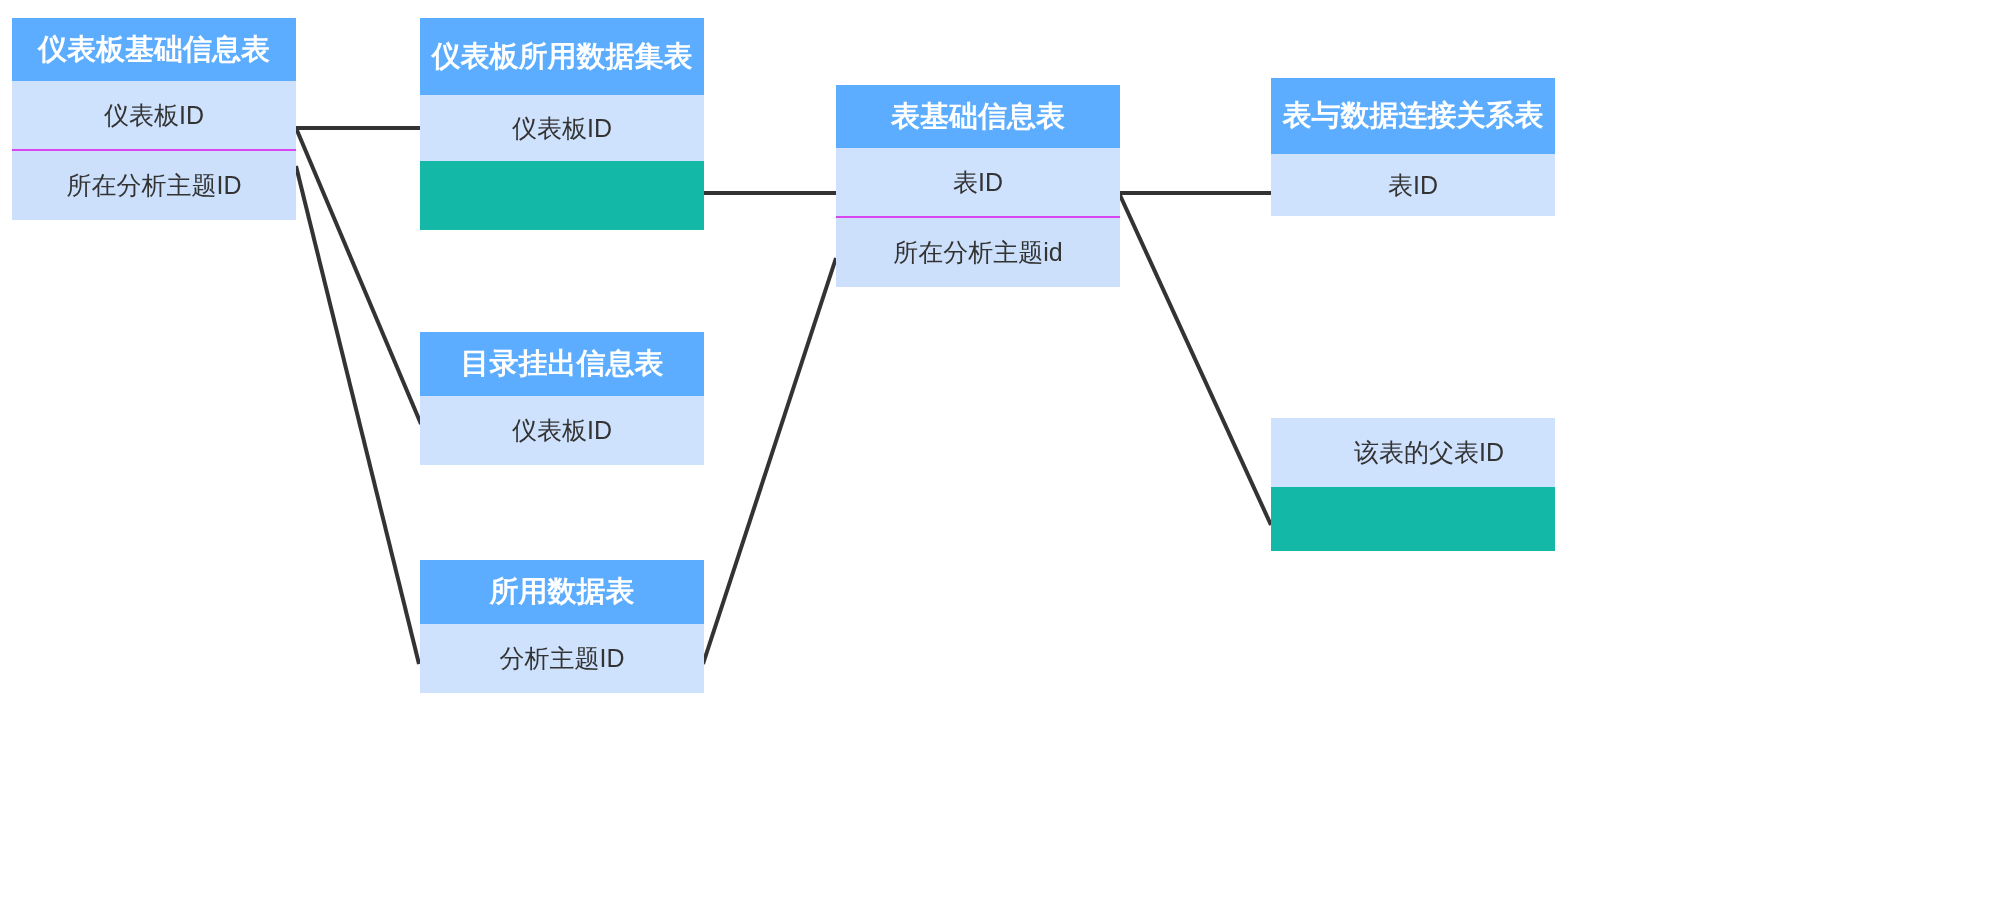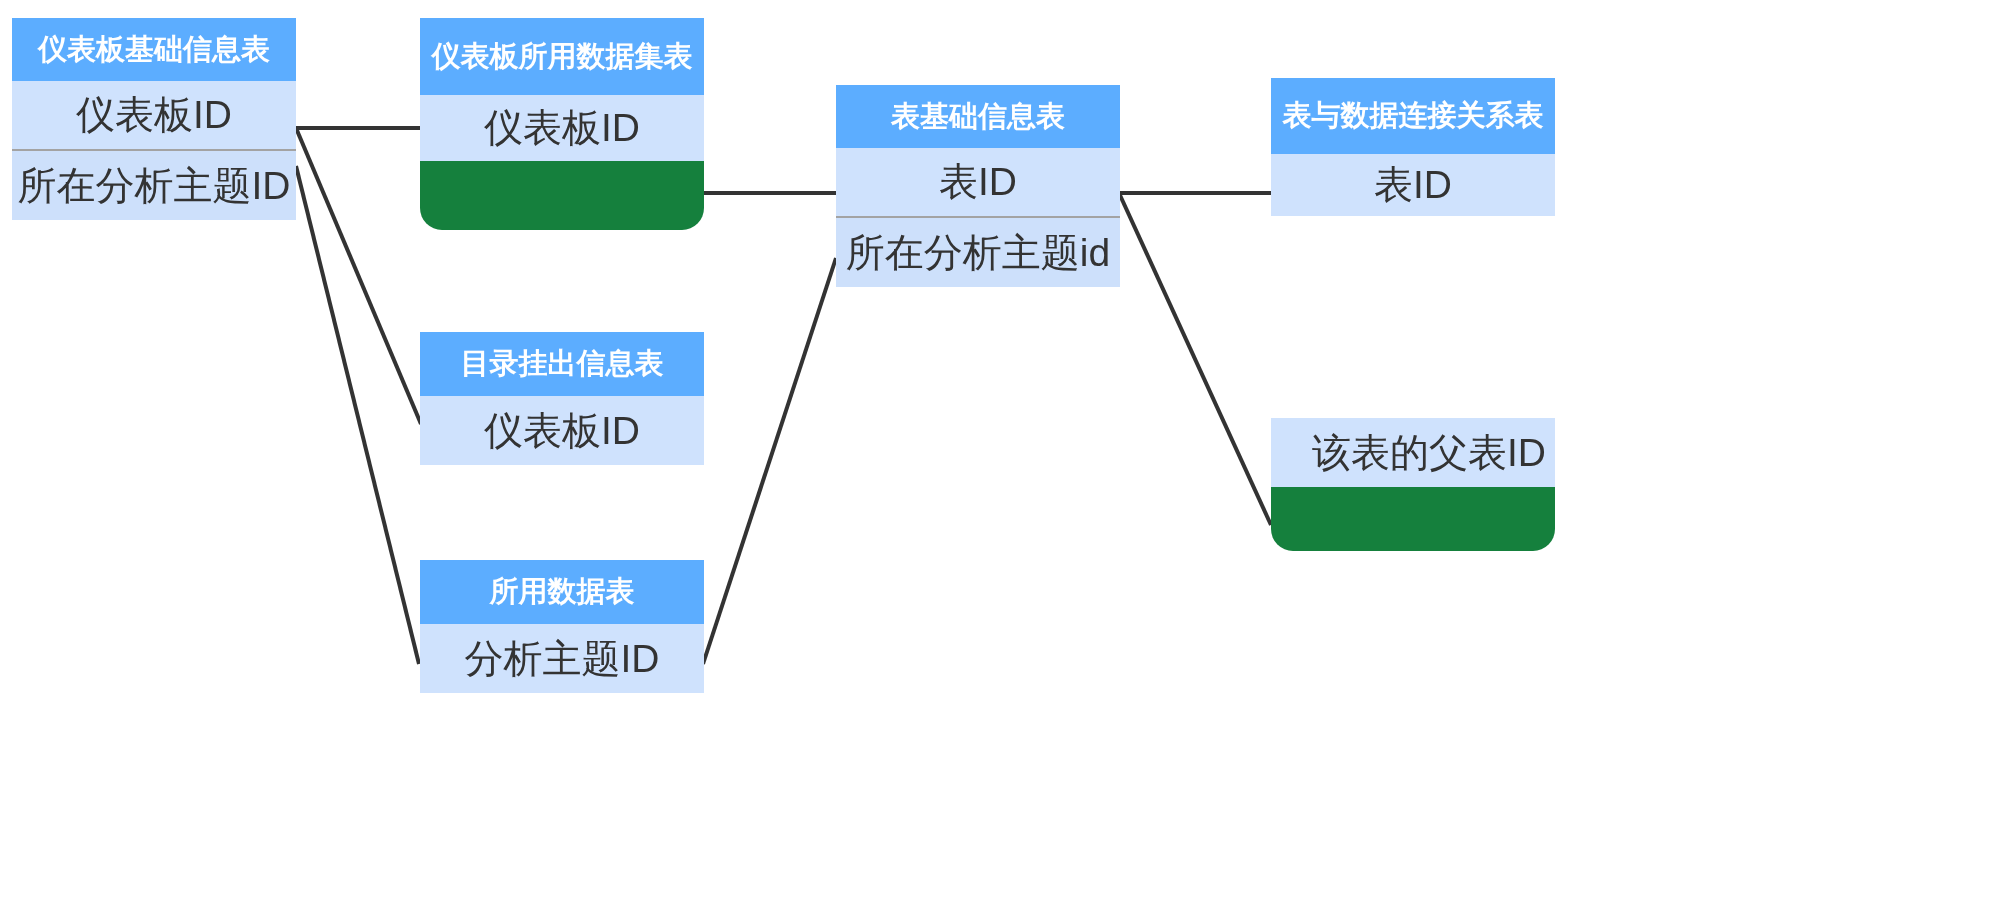--- a/index.html
+++ b/index.html
@@ -18,53 +18,52 @@
   #edges {
     position: absolute;
     left: 0; top: 0;
     width: 1994px;
     height: 898px;
     pointer-events: none;
   }
   .entity {
     position: absolute;
     box-sizing: border-box;
-    background: #15803d;
+    background: #14b8a6;
     z-index: 2;
-    border-radius: 22px;
   }
   .entity-header {
     background: #5cadff;
     color: #ffffff;
     font-weight: bold;
     font-size: 29px;
     line-height: 1.22;
     text-align: center;
     display: flex;
     align-items: center;
     justify-content: center;
     padding: 6px 10px;
     box-sizing: border-box;
     word-break: break-all;
   }
   .entity-row {
     color: #333333;
-    font-size: 39px;
+    font-size: 25px;
     text-align: right;
     display: flex;
     align-items: center;
     justify-content: center;
     box-sizing: border-box;
     background: #cfe2fd;
   }
   .entity-row.alt {
     background: #cde0fb;
   }
   .row-sep {
-    border-top: 2px solid #a3a3a3;
+    border-top: 2px solid #d946ef;
   }
 </style>
 </head>
 <body>
 
 <div id="canvas">
 
   <svg id="edges" viewBox="0 0 1994 898" preserveAspectRatio="none">
 
     <path d="M 296 128 L 420 128" stroke="#333333" stroke-width="4" fill="none"></path>

